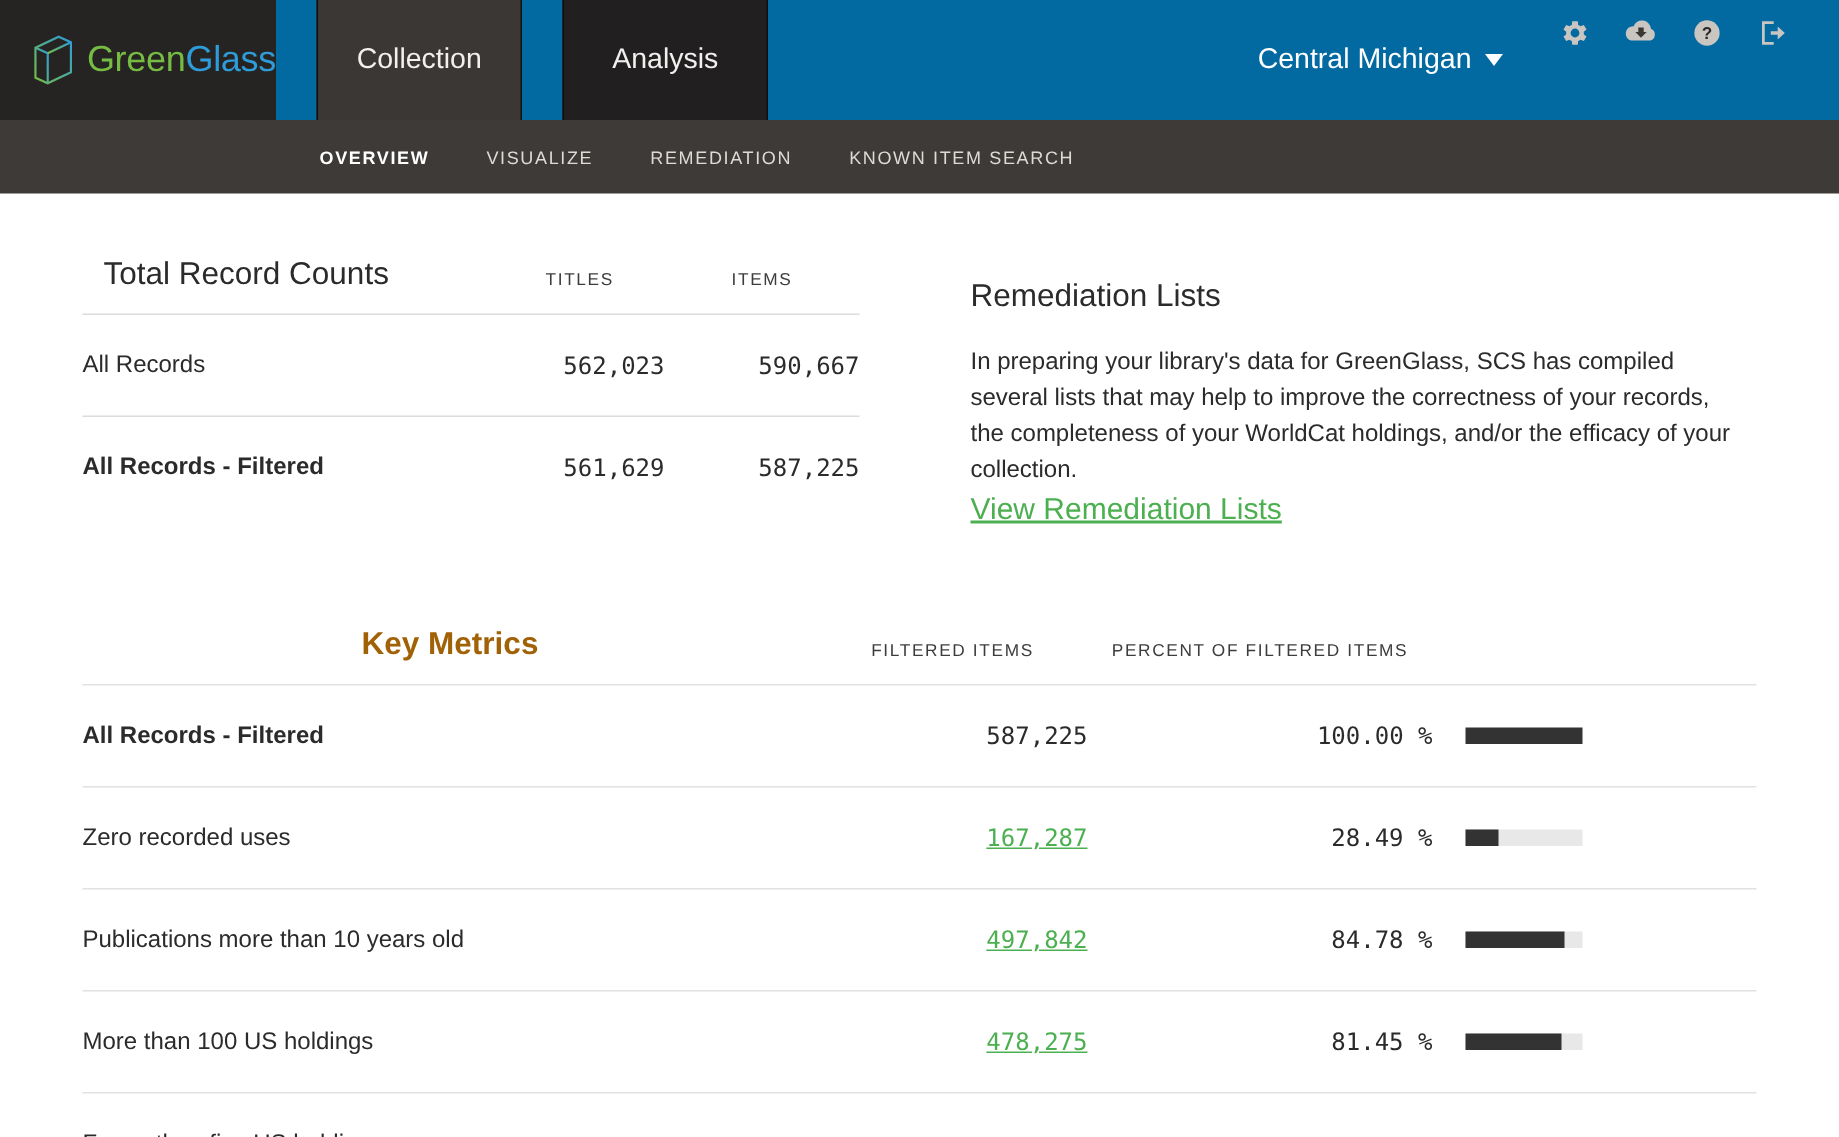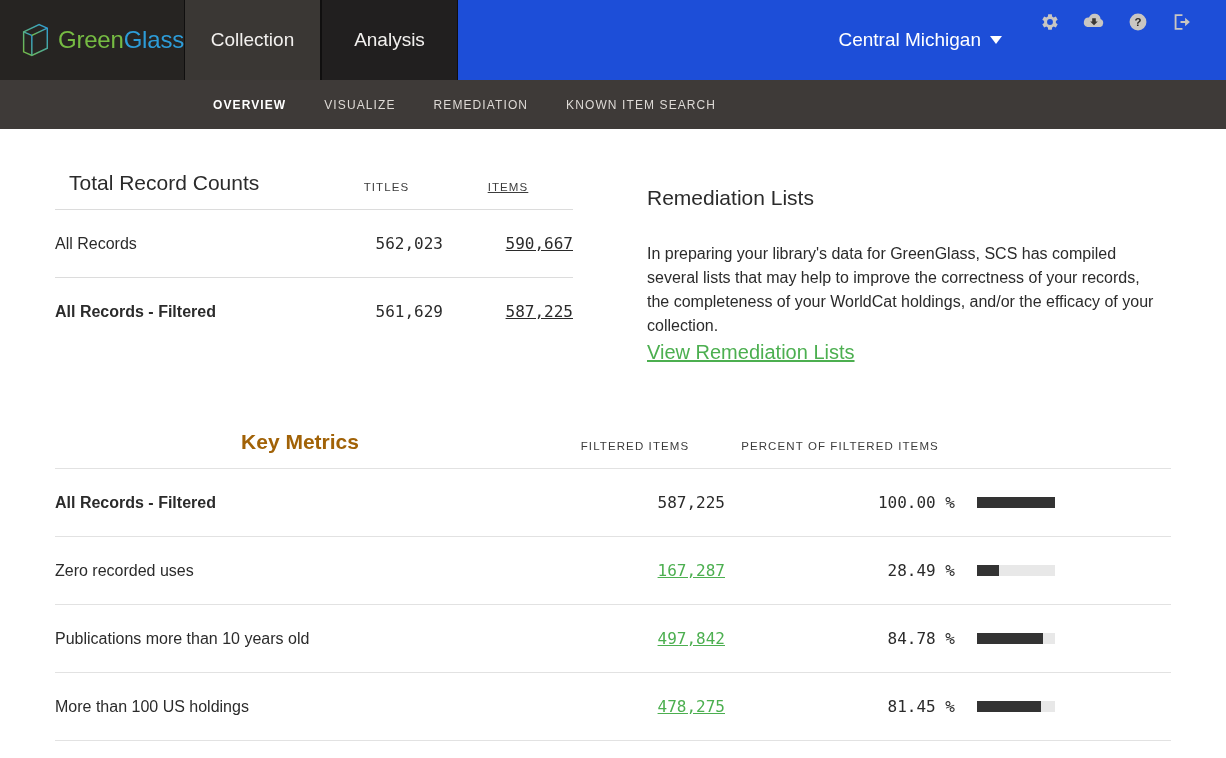--- a/index.html
+++ b/index.html
@@ -9,21 +9,21 @@
     height: 758px;
     overflow: hidden;
     background: #ffffff;
     font-family: "Liberation Sans", sans-serif;
   }
 
   
   .topbar {
     position: relative;
     height: 80px;
-    background: #1d4ed8;
+    background: #0369a1;
     display: flex;
     align-items: stretch;
   }
 
   .brand {
     width: 184px;
     background: #262422;
     display: flex;
     align-items: center;
     padding-left: 20px;
@@ -44,20 +44,21 @@
     flex: 0 0 auto;
     display: flex;
     align-items: center;
     justify-content: center;
     font-size: 19px;
     color: #f2f0ee;
     background: #211f1f;
     border-left: 1px solid #100f0f;
     border-right: 1px solid #100f0f;
     cursor: pointer;
+    margin-left: 27px;
   }
   .main-tab.active { background: #3a3734; }
 
   .topbar-right {
     margin-left: auto;
     display: flex;
     padding-right: 22px;
     gap: 0px;
   }
   .org-select {
@@ -132,21 +133,21 @@
     margin-left: 14px;
   }
   .colhead {
     font-size: 11.5px;
     letter-spacing: 1.1px;
     color: #3c3c3c;
     text-align: center;
     padding-bottom: 2px;
   }
   .trc-c1 { width: 113px; }
-  .trc-c2 { width: 130px; text-decoration: underline; }
+  .trc-c2 { width: 130px; }
 
   .trc-row {
     display: flex;
     align-items: center;
     height: 68px;
     border-top: 1px solid #dcdcdc;
   }
   .trc-label { flex: 1 1 auto; font-size: 16px; color: #2b2b2b; }
   .trc-label.bold { font-weight: bold; }
   .trc-num {
@@ -154,21 +155,21 @@
     font-size: 16px;
     color: #2b2b2b;
     text-align: right;
   }
 
   
   .rem-title {
     font-size: 21px;
     color: #2b2b2b;
     font-weight: normal;
-    margin-bottom: 32px;
+    margin-bottom: 20px;
   }
   .rem-body {
     font-size: 16px;
     line-height: 24px;
     color: #2b2b2b;
     max-width: 512px;
   }
   .rem-link {
     display: inline-block;
     margin-top: 3px;

